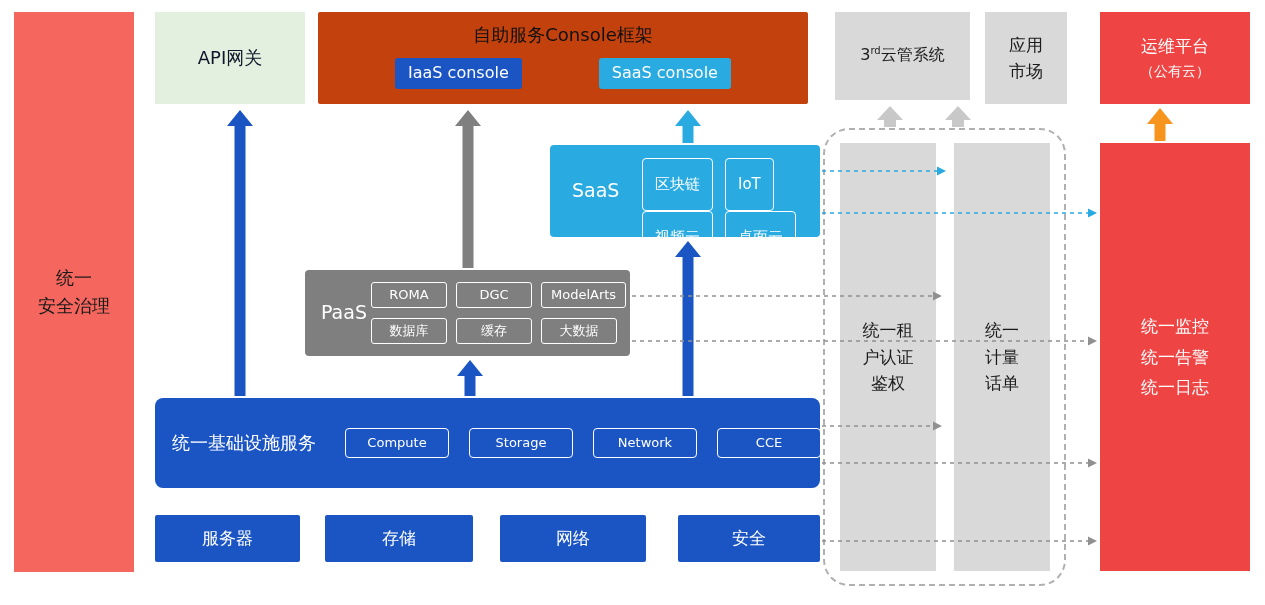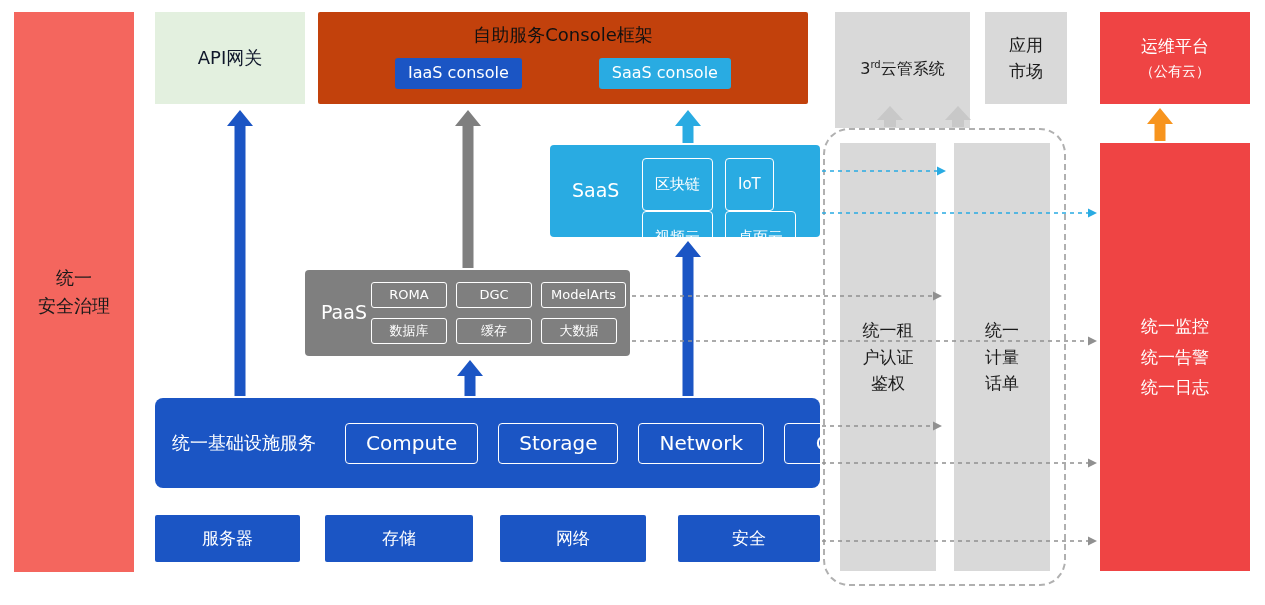--- a/index.html
+++ b/index.html
@@ -25,21 +25,21 @@
 
   
   #security-bar { left:14px; top:12px; width:120px; height:560px; font-size:18px; }
   #api-gateway  { left:155px; top:12px; width:150px; height:92px; font-size:18px; }
 
   #console-frame { left:318px; top:12px; width:490px; height:92px; flex-direction:column; justify-content:flex-start; border-radius:2px; }
   .console-title { margin-top:9px; font-size:18px; color:#111; }
   .console-row   { margin-top:9px; width:100%; display:flex; justify-content:space-evenly; }
   .console-chip  { border-radius:3px; color:#fff; font-size:16px; padding:3px 13px; display:flex; align-items:center; }
 
-  #third-party { left:835px; top:12px; width:135px; height:116px; font-size:16px; }
+  #third-party { left:835px; top:12px; width:135px; height:88px; font-size:16px; }
   #third-party sup { font-size:10px; }
   #app-market  { left:985px; top:12px; width:82px;  height:92px; font-size:17px; }
   #om-platform { left:1100px; top:12px; width:150px; height:92px; flex-direction:column; }
   #om-platform .l1 { font-size:17px; }
   #om-platform .l2 { font-size:14px; margin-top:2px; }
 
   
   #saas-box { left:550px; top:145px; width:270px; height:92px; border-radius:4px; justify-content:flex-start; }
   #saas-box .layer-label { position:absolute; left:22px; top:0; height:100%; display:flex; align-items:center; font-size:19px; }
   .saas-chips { position:absolute; left:92px; top:13px; right:8px; bottom:13px; display:flex; flex-direction:column; justify-content:space-between; }
@@ -51,21 +51,21 @@
   #paas-box { left:305px; top:270px; width:325px; height:86px; border-radius:4px; justify-content:flex-start; }
   #paas-box .layer-label { position:absolute; left:16px; top:0; height:100%; display:flex; align-items:center; font-size:19px; }
   .paas-chips { position:absolute; left:66px; top:12px; right:8px; bottom:12px; display:flex; flex-direction:column; justify-content:space-between; }
   .paas-row { display:flex; gap:9px; }
   .paas-chip { font-size:13px; padding:2px 9px; border-width:1.3px; border-radius:3px; flex:0 0 auto; min-width:56px; }
 
   
   #iaas-box { left:155px; top:398px; width:665px; height:90px; border-radius:8px; justify-content:flex-start; }
   #iaas-box .layer-label { position:absolute; left:17px; top:0; height:100%; display:flex; align-items:center; font-size:18px; }
   .iaas-chips { position:absolute; left:190px; top:0; height:100%; display:flex; align-items:center; gap:20px; }
-  .iaas-chip { font-size:20px; padding:4px 20px; min-width:62px; }
+  .iaas-chip { font-size:13px; padding:4px 20px; min-width:62px; }
 
   
   .hw { top:515px; height:47px; font-size:17px; border-radius:2px; }
   #hw-server  { left:155px; width:145px; }
   #hw-storage { left:325px; width:148px; }
   #hw-network { left:500px; width:146px; }
   #hw-security{ left:678px; width:142px; }
 
   
   #dashed-container { left:823px; top:128px; width:243px; height:458px; border:2px dashed #B0B0B0; border-radius:26px; background:transparent; }

